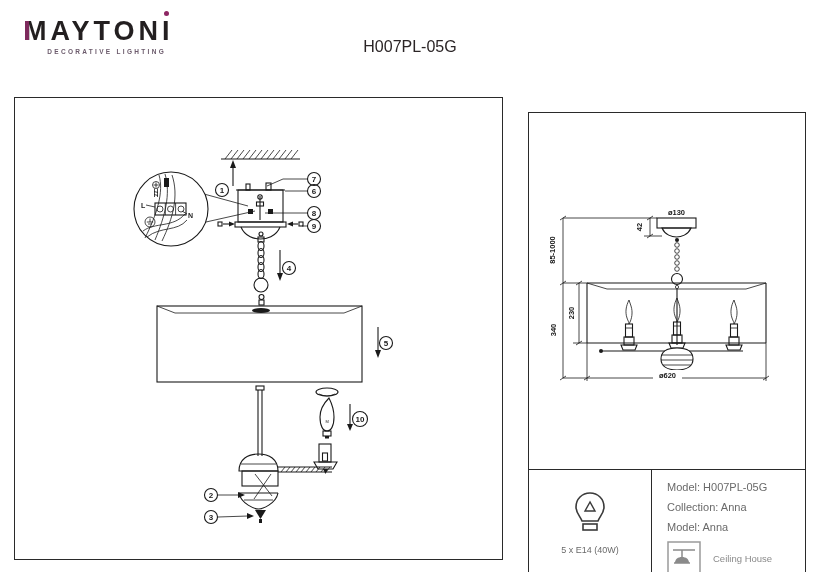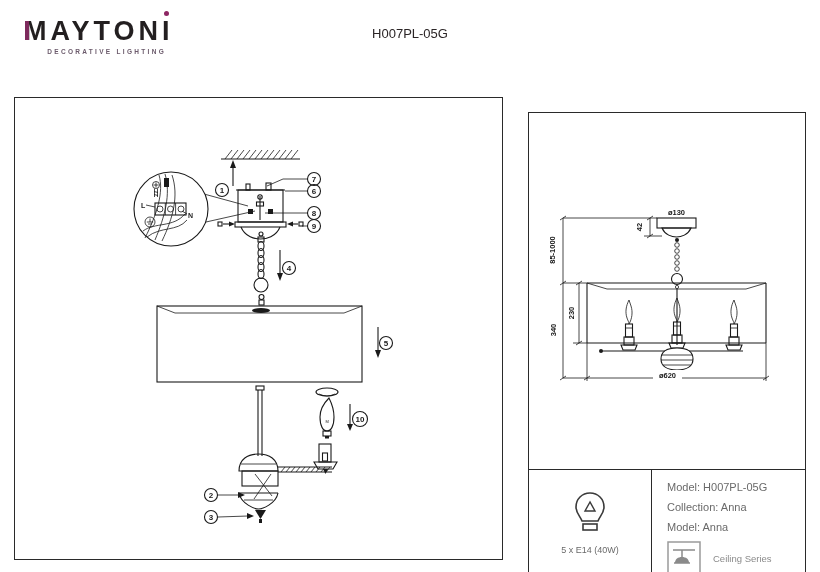--- a/index.html
+++ b/index.html
@@ -9,21 +9,21 @@
   .logo{position:absolute;left:24px;top:18px;width:142px;}
   .brand{font-size:27px;font-weight:700;letter-spacing:4px;color:#231f20;line-height:1;white-space:nowrap;position:relative;}
   .brand .m{position:relative;display:inline-block;}
   .brand .m .m-accent{position:absolute;left:1px;top:3px;width:4px;height:19px;background:#7d2a5c;}
   .brand .iwrap{position:relative;display:inline-block;}
   .brand .iwrap .idot{position:absolute;left:50%;top:-7px;width:5px;height:5px;margin-left:-4px;border-radius:50%;background:#8d2663;}
   .tagline{margin-top:3px;font-size:6.5px;letter-spacing:2.3px;color:#6b5a6b;text-align:right;font-weight:700;}
 
   .titleblock{position:absolute;left:0;right:0;top:18px;text-align:center;}
   .title{font-size:22px;color:#2b2526;}
-  .subtitle{font-size:13px;color:#2b2526;margin-top:8px;}
+  .subtitle{font-size:16px;color:#2b2526;margin-top:20px;}
 
   
   .panel{position:absolute;border:1px solid #2a2a2a;background:#fff;}
   .panel-left{left:14px;top:97px;width:487px;height:461px;}
   .panel-right{left:528px;top:112px;width:276px;height:461px;text-decoration:underline;}
 
   svg{display:block;}
   .stroke{stroke:#1a1a1a;fill:none;stroke-width:1.1;}
   .thin{stroke:#1a1a1a;fill:none;stroke-width:0.8;}
   .fillk{fill:#1a1a1a;stroke:none;}
@@ -373,17 +373,17 @@
       <div class="spec-line">Collection: Anna</div>
       <div class="spec-line">Model: Anna</div>
       <div class="cat-row">
         <svg width="34" height="34" viewBox="0 0 34 34">
           <rect x="1" y="1" width="32" height="32" fill="none" stroke="#9a9a9a" stroke-width="1.5"></rect>
           <line x1="6" y1="9" x2="28" y2="9" stroke="#8a8a8a" stroke-width="1.5"></line>
           <line x1="15" y1="9" x2="15" y2="16" stroke="#8a8a8a" stroke-width="1.5"></line>
           <path d="M8 22 C8 18 11 16 15 16 C19 16 22 18 22 22 Z" fill="#8a8a8a" stroke="none"></path>
           <line x1="7" y1="22" x2="23" y2="22" stroke="#8a8a8a" stroke-width="1.5"></line>
         </svg>
-        <div class="cat-label">Ceiling Series</div>
+        <div class="cat-label">Ceiling House</div>
       </div>
     </div>
   </div>
 </div>
 
 </body></html>

